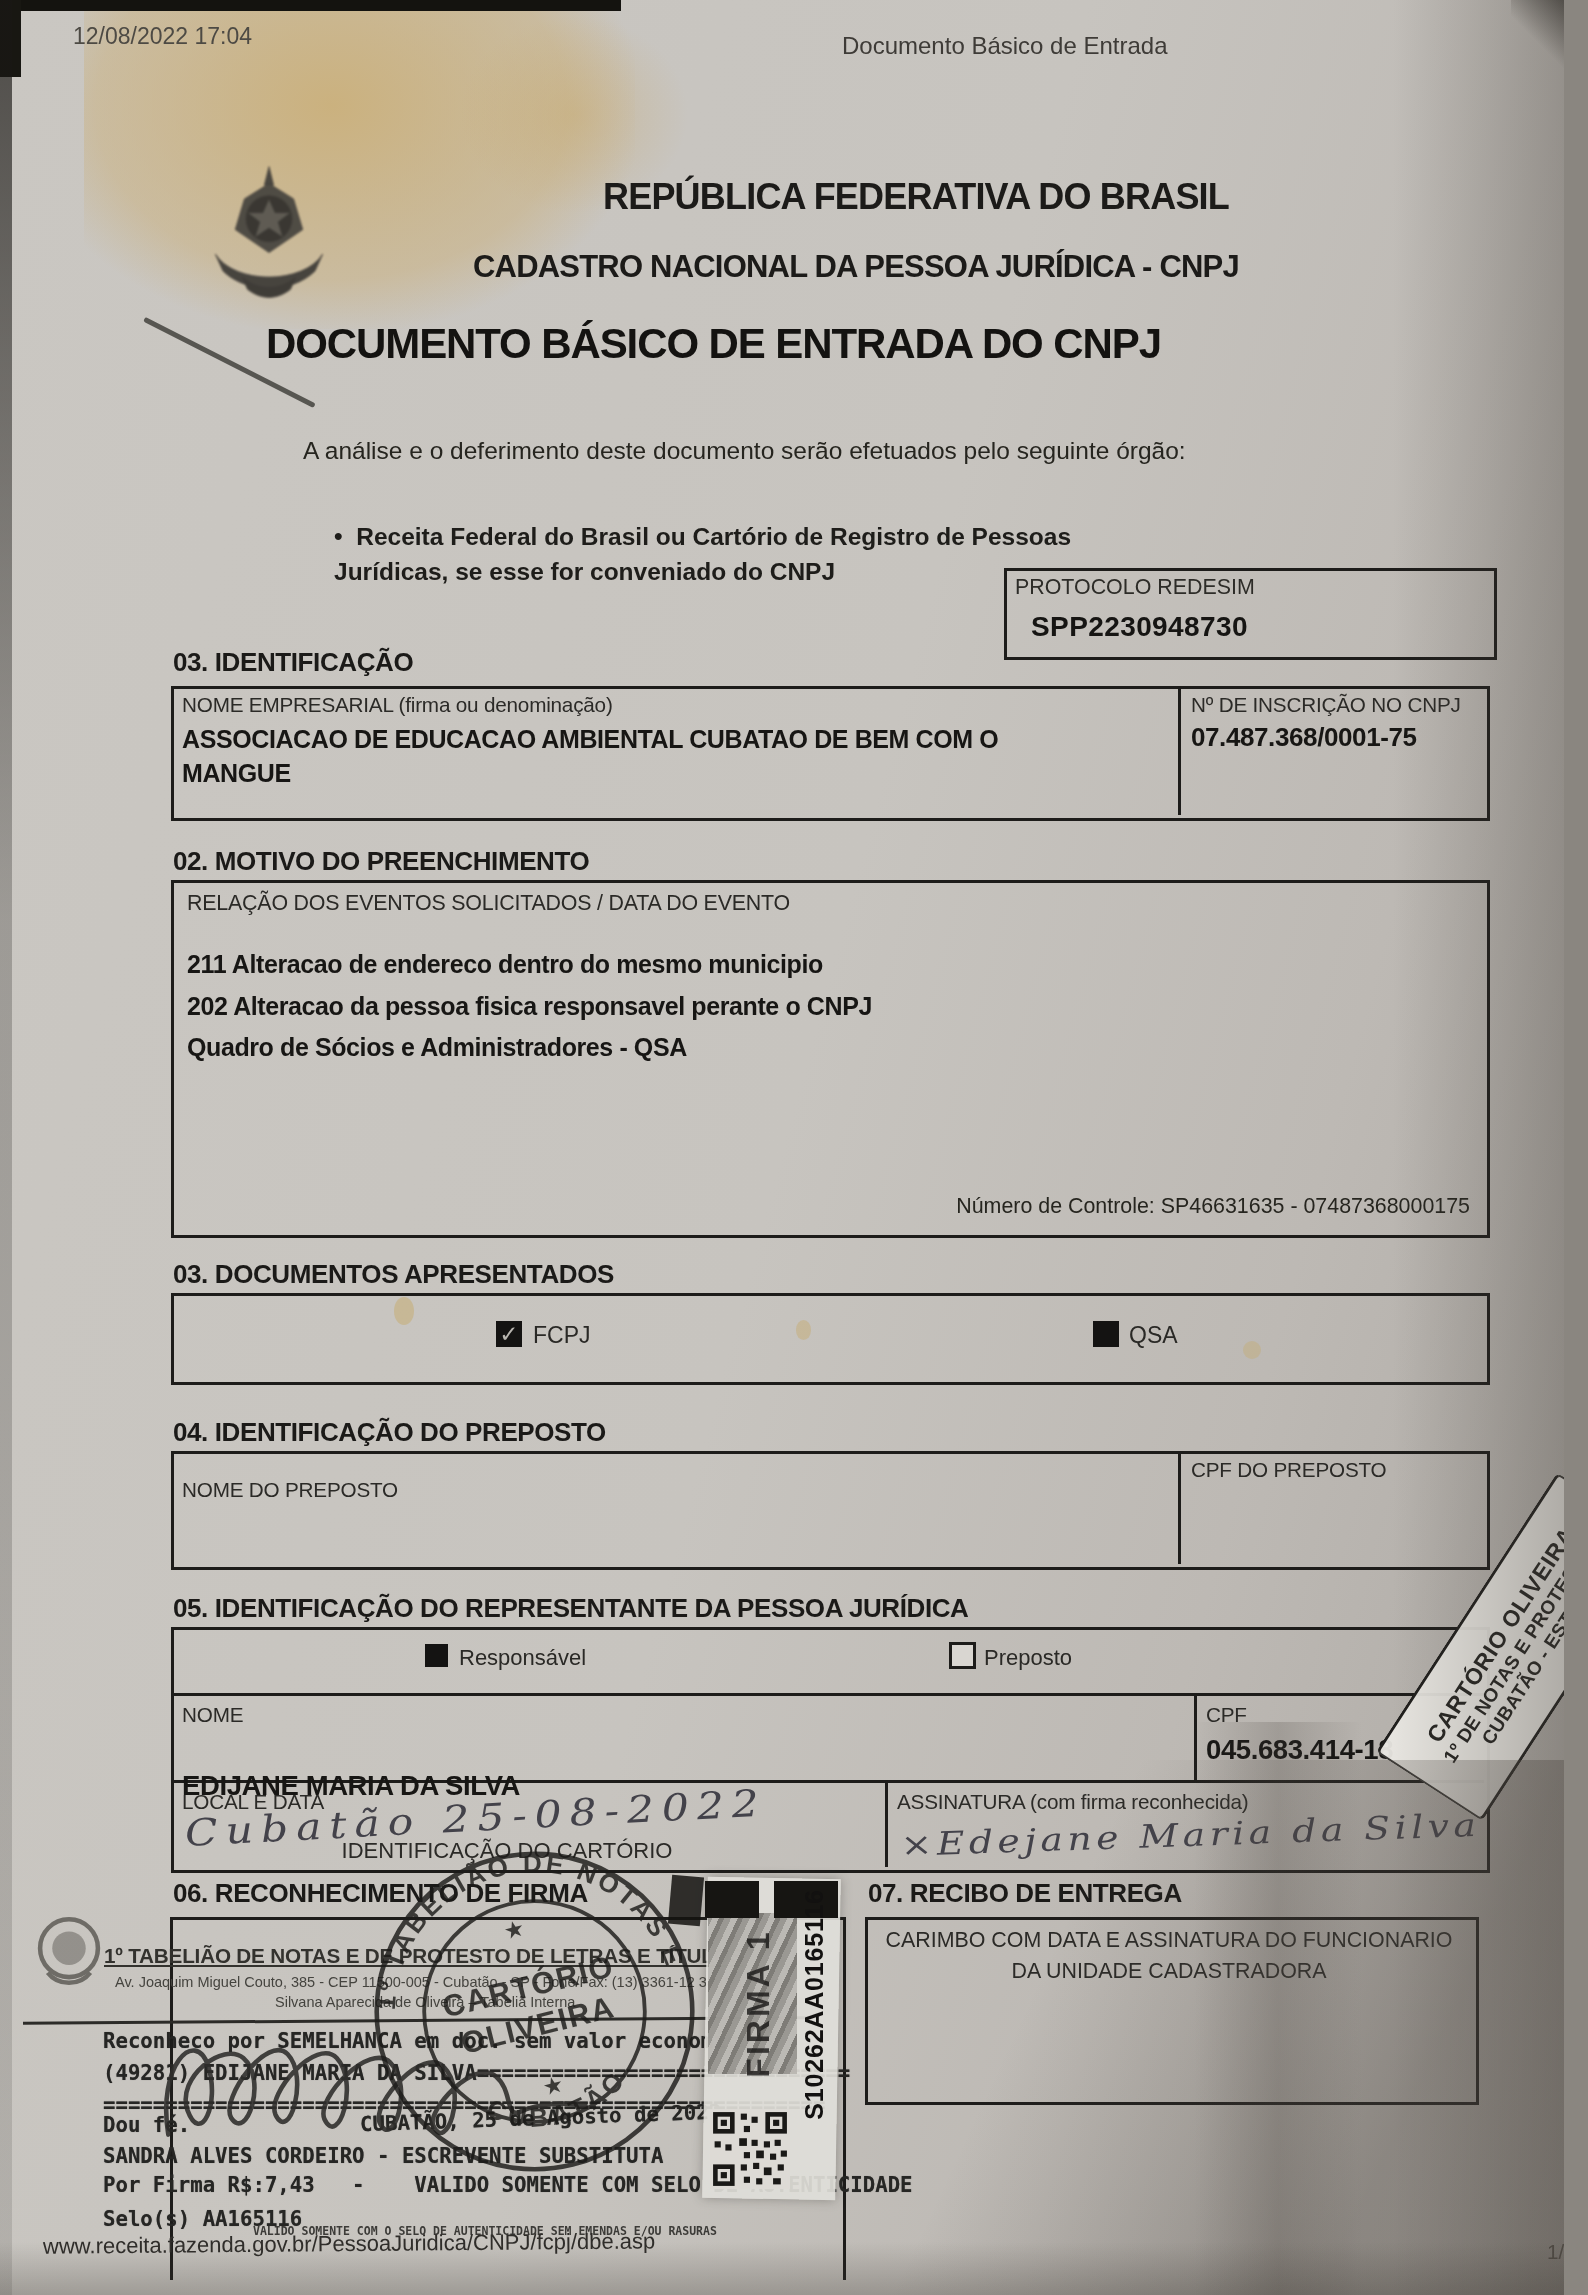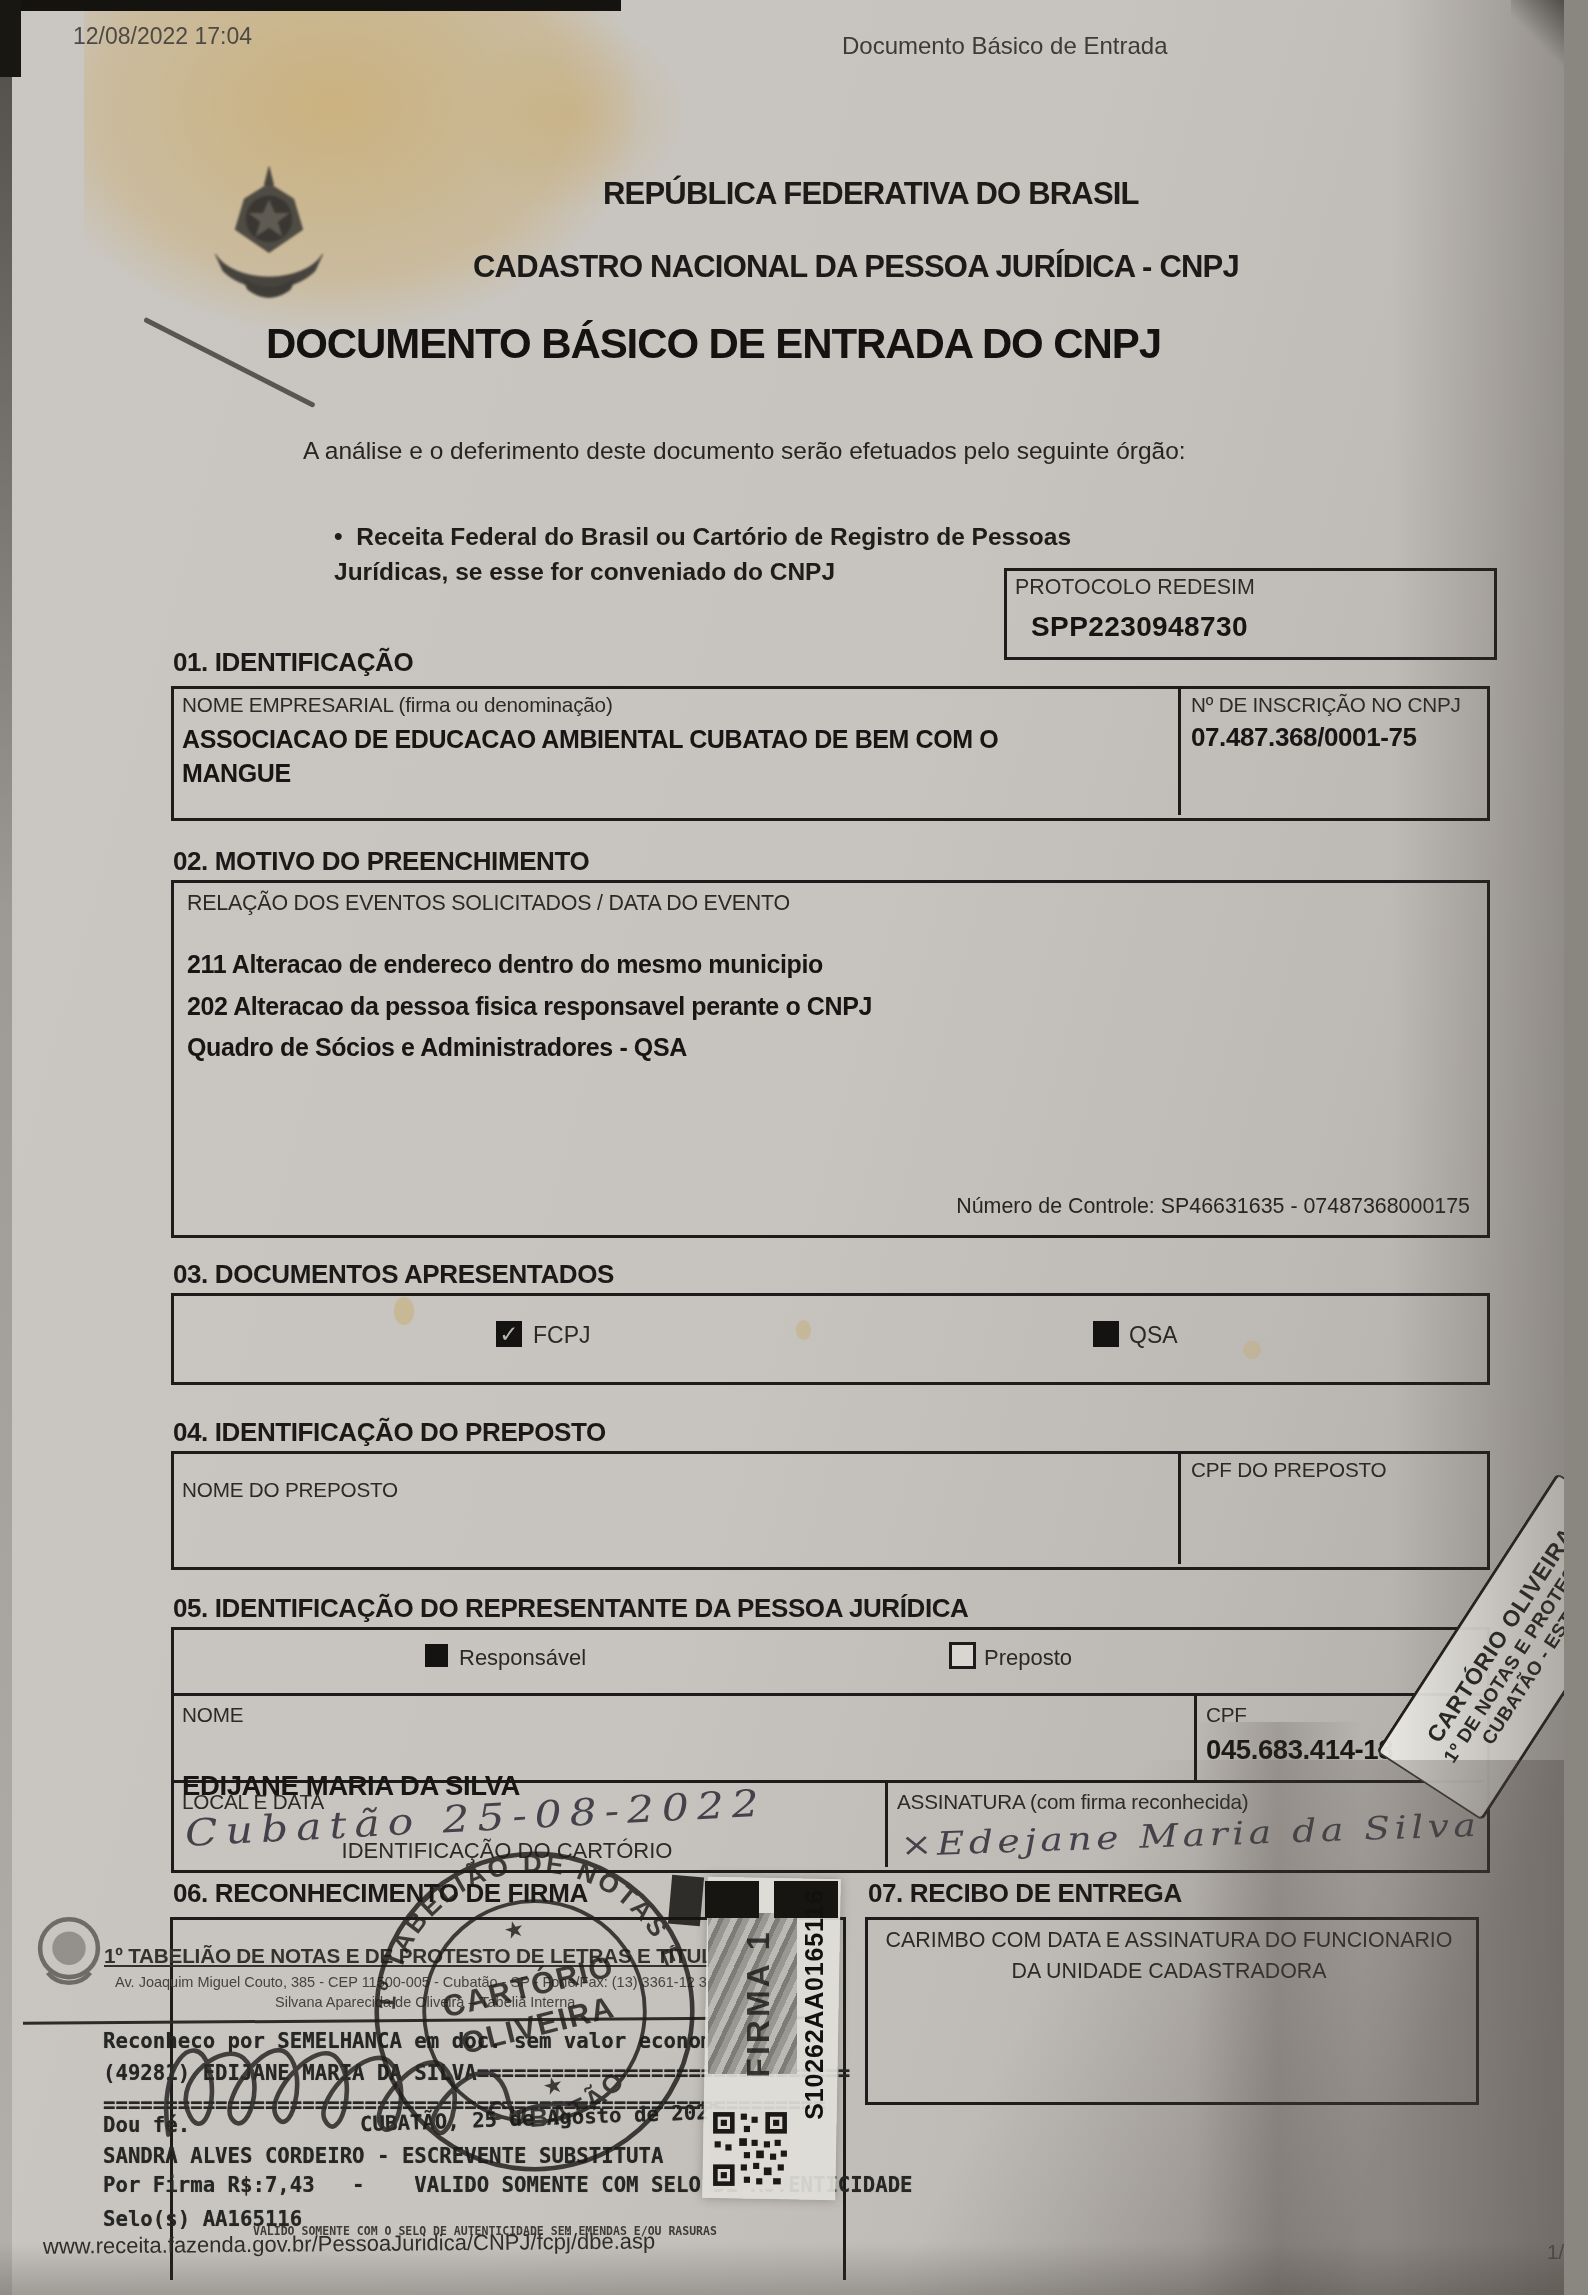--- a/index.html
+++ b/index.html
@@ -46,34 +46,34 @@
     <g fill="#403e3a" stroke="#343230">
       <path d="M90 6 L96 30 L84 30 Z"></path>
       <path d="M90 28 L122 48 L134 88 L90 118 L46 88 L58 48 Z" fill="#45433e"></path>
       <circle cx="90" cy="74" r="30" fill="#2e2d2a"></circle>
       <path d="M90 48 L98 66 L118 66 L102 78 L108 98 L90 86 L72 98 L78 78 L62 66 L82 66 Z" fill="#56544e"></path>
       <path d="M20 120 C45 160 135 160 160 120 L150 142 C120 172 60 172 30 142 Z" fill="#3c3a36"></path>
       <path d="M55 150 C75 168 105 168 125 150 L118 166 C100 180 80 180 62 166 Z" fill="#34322e"></path>
     </g>
   </svg>
 
-  <div class="abs" style="left:603px;top:176px;font-size:31px;font-weight:bold;letter-spacing:-0.8px;color:#1c1b19;">REPÚBLICA FEDERATIVA DO BRASIL</div>
+  <div class="abs" style="left:603px;top:176px;font-size:36px;font-weight:bold;letter-spacing:-0.8px;color:#1c1b19;">REPÚBLICA FEDERATIVA DO BRASIL</div>
   <div class="abs" style="left:473px;top:249px;font-size:31px;font-weight:bold;letter-spacing:-0.8px;color:#1c1b19;">CADASTRO NACIONAL DA PESSOA JURÍDICA - CNPJ</div>
   <div class="abs" style="left:266px;top:320px;font-size:42px;font-weight:bold;letter-spacing:-1.1px;color:#141311;">DOCUMENTO BÁSICO DE ENTRADA DO CNPJ</div>
 
   <div class="abs" style="left:303px;top:433px;width:895px;font-size:24.5px;line-height:35px;color:#26251f;">A análise e o deferimento deste documento serão efetuados pelo seguinte órgão:</div>
   <div class="abs" style="left:334px;top:519px;width:811px;font-size:24.5px;line-height:35px;font-weight:bold;color:#1e1d1a;">
     <span>•</span>&nbsp;&nbsp;<span>Receita Federal do Brasil ou Cartório de Registro de Pessoas Jurídicas, se esse for conveniado do CNPJ</span>
   </div>
 
   <div class="abs boxed" style="left:1004px;top:568px;width:487px;height:86px;"></div>
   <div class="abs" style="left:1015px;top:575px;font-size:21.4px;color:#2d2c28;">PROTOCOLO REDESIM</div>
   <div class="abs" style="left:1031px;top:611px;font-size:28px;font-weight:bold;letter-spacing:0.4px;color:#161513;">SPP2230948730</div>
 
-  <div class="abs sect" style="left:173px;top:647px;">01. IDENTIFICAÇÃO</div>
+  <div class="abs sect" style="left:173px;top:647px;">03. IDENTIFICAÇÃO</div>
   <div class="abs boxed" style="left:171px;top:686px;width:1313px;height:129px;"></div>
   <div class="abs" style="left:1178px;top:686px;width:3.1px;height:129px;background:#1d1c1a;"></div>
   <div class="abs lbl" style="left:182px;top:693px;">NOME EMPRESARIAL (firma ou denominação)</div>
   <div class="abs val" style="left:182px;top:722px;width:834px;line-height:34px;font-size:25px;">ASSOCIACAO DE EDUCACAO AMBIENTAL CUBATAO DE BEM COM O MANGUE</div>
   <div class="abs lbl" style="left:1191px;top:693px;">Nº DE INSCRIÇÃO NO CNPJ</div>
   <div class="abs val" style="left:1191px;top:722px;">07.487.368/0001-75</div>
 
   <div class="abs sect" style="left:173px;top:846px;">02. MOTIVO DO PREENCHIMENTO</div>
   <div class="abs boxed" style="left:171px;top:880px;width:1313px;height:352px;"></div>
   <div class="abs lbl" style="left:187px;top:891px;font-size:21.4px;">RELAÇÃO DOS EVENTOS SOLICITADOS / DATA DO EVENTO</div>

